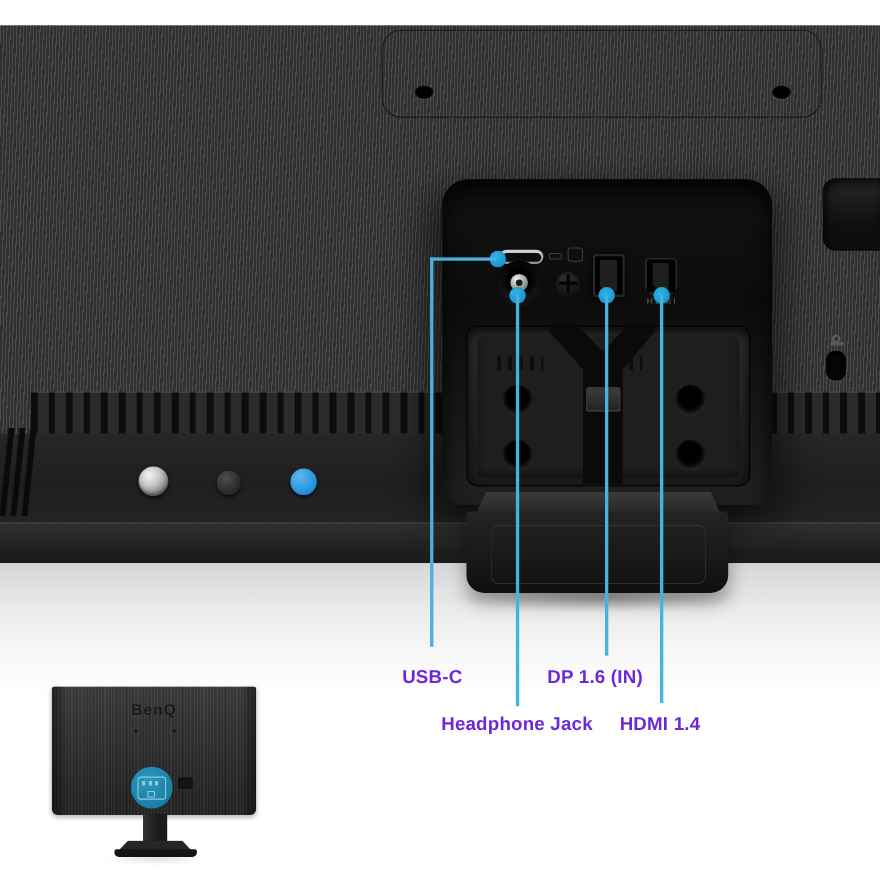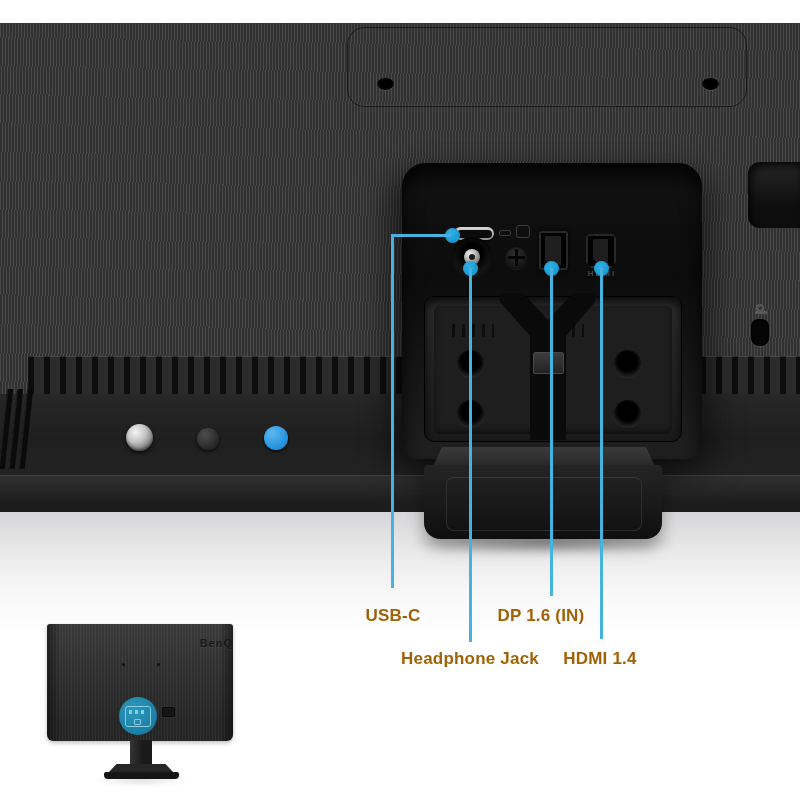--- a/index.html
+++ b/index.html
@@ -179,35 +179,35 @@
     filter:blur(3px);
   }
   
   .callout-line{position:absolute;background:#45b2e0;}
   .callout-dot{
     position:absolute;width:15px;height:15px;border-radius:50%;
     background:radial-gradient(circle at 40% 35%,#2fb2e6,#1693cc 80%);
   }
   .callout-label{
     position:absolute;transform:translateX(-50%);white-space:nowrap;
-    font-size:17px;font-weight:600;color:#a16207;letter-spacing:0.2px;
+    font-size:17px;font-weight:600;color:#6d28d9;letter-spacing:0.2px;
   }
   
   .inset-body{
     position:absolute;left:47px;top:624px;width:186px;height:117px;
     border-radius:3px 3px 6px 6px;
     background:
       linear-gradient(90deg,rgba(0,0,0,0.45) 0,rgba(0,0,0,0) 7%,rgba(0,0,0,0) 93%,rgba(0,0,0,0.45) 100%),
       linear-gradient(180deg,rgba(255,255,255,0.06),rgba(0,0,0,0.18) 85%),
       repeating-linear-gradient(90deg,#3a3a3a 0 1px,#2c2c2c 1px 3px);
     box-shadow:0 2px 4px rgba(0,0,0,0.25);
   }
   .inset-logo{
-    position:absolute;left:0;right:0;top:13px;text-align:right;
-    font-size:11px;font-weight:700;letter-spacing:1px;color:#191919;
+    position:absolute;left:0;right:0;top:13px;text-align:center;
+    font-size:14px;font-weight:700;letter-spacing:1px;color:#191919;
     text-shadow:0 1px 0 rgba(255,255,255,0.05);
   }
   .inset-screw{position:absolute;width:3px;height:3px;border-radius:50%;background:#121212;}
   .inset-port-detail{
     position:absolute;left:115px;top:83px;width:13px;height:10px;border-radius:2px;
     background:#151515;border:1px solid #0a0a0a;
   }
   .inset-circle{
     position:absolute;left:72px;top:73px;width:38px;height:38px;border-radius:50%;
     background:radial-gradient(circle at 40% 35%,#2d9ec4,#1a7ea6 78%);

